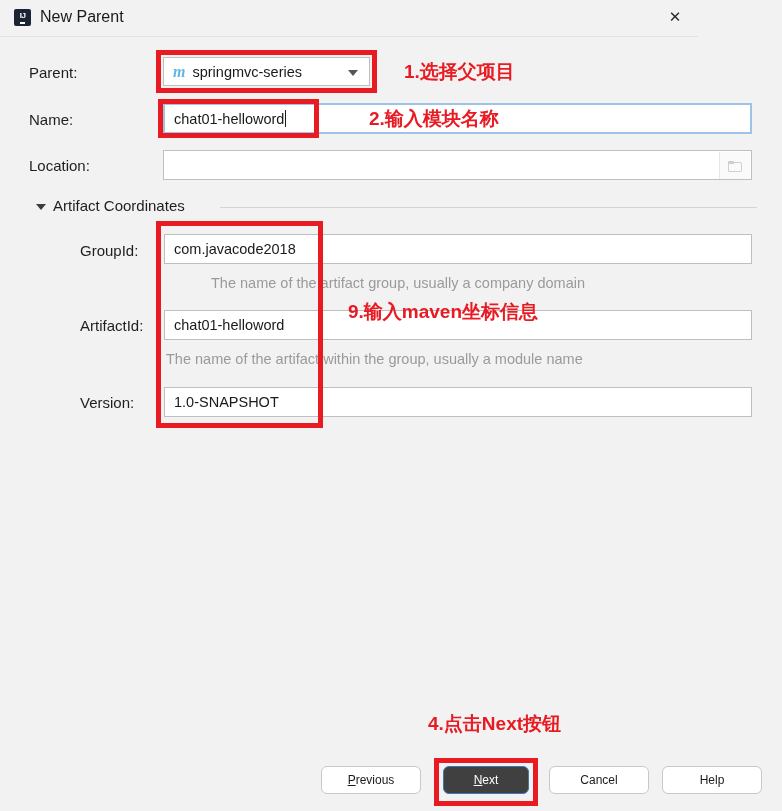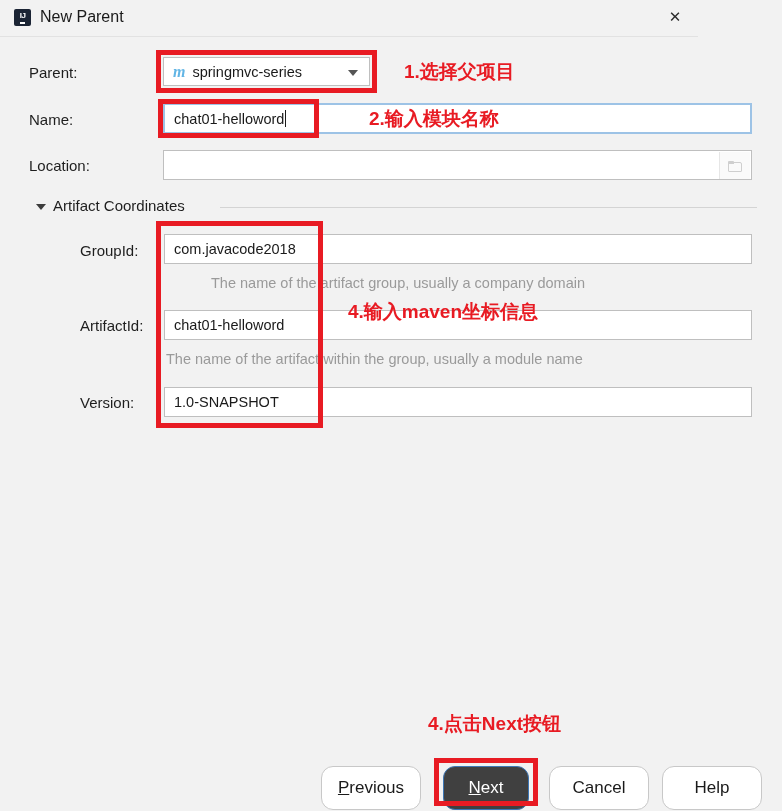--- a/index.html
+++ b/index.html
@@ -233,29 +233,29 @@
     position: absolute;
     color: #e81b23;
     font-weight: bold;
     font-size: 19px;
     white-space: nowrap;
   }
 
   
   .btn {
     position: absolute;
-    height: 44px;
+    height: 28px;
     background: #ffffff;
     border: 1px solid #c8c8c8;
-    border-radius: 12px;
+    border-radius: 6px;
     box-sizing: border-box;
     display: flex;
     align-items: center;
     justify-content: center;
-    font-size: 17px;
+    font-size: 12px;
     color: #1a1a1a;
     cursor: pointer;
     user-select: none;
   }
   .btn.primary {
     background: #404040;
     border: 1px solid #3d76b5;
     color: #ffffff;
   }
   .mn {
@@ -314,21 +314,21 @@
   <span>chat01-helloword</span>
 </div>
 <div class="hint" style="left:166px; top:351px;">The name of the artifact within the group, usually a module name</div>
 
 <div class="field-label" style="left:80px; top:394px;">Version:</div>
 <div class="textfield coord-field" style="top:387px;">
   <span>1.0-SNAPSHOT</span>
 </div>
 
 <div class="redbox" style="left:156px; top:221px; width:167px; height:207px;"></div>
-<div class="annot" style="left:348px; top:299px;">4.输入maven坐标信息</div>
+<div class="annot" style="left:348px; top:299px;">9.输入maven坐标信息</div>
 
 <div class="annot" style="left:428px; top:711px;">4.点击Next按钮</div>
 
 <div class="btn" style="left:321px; top:766px; width:100px;">
   <span><span class="mn">P</span><span>revious</span></span>
 </div>
 
 <div class="btn primary" style="left:443px; top:766px; width:86px;">
   <span><span class="mn">N</span><span>ext</span></span>
 </div>

